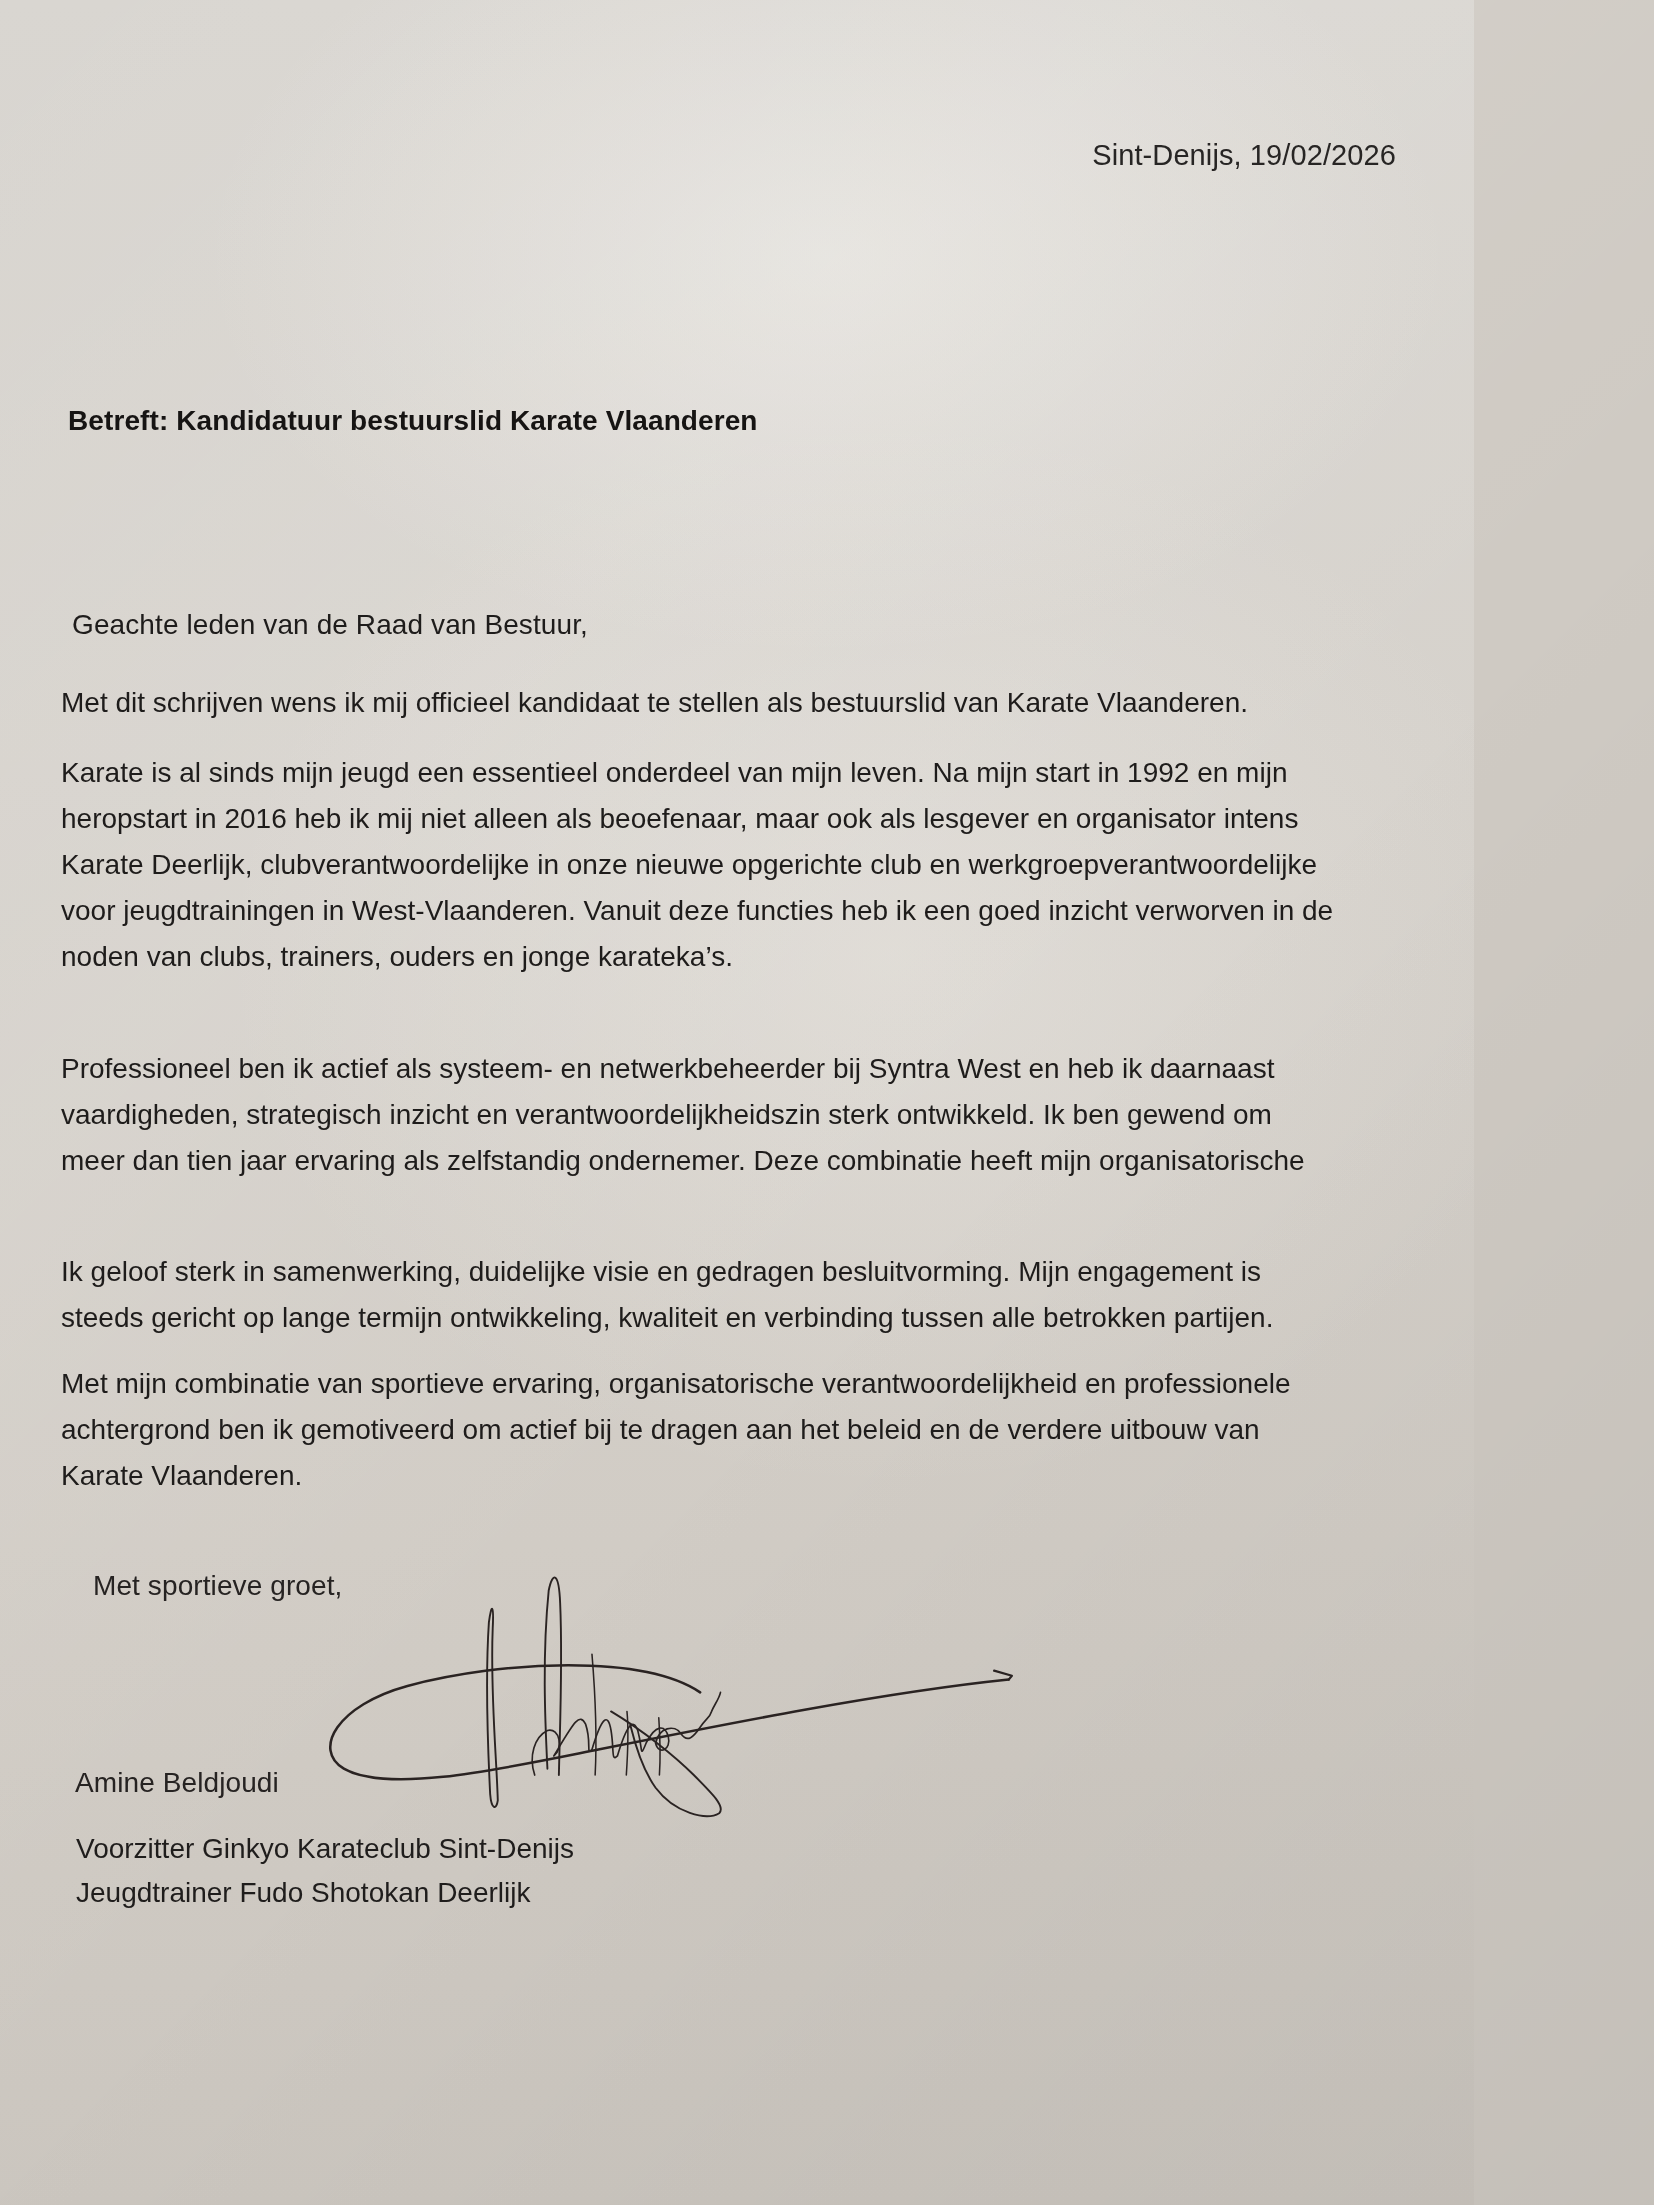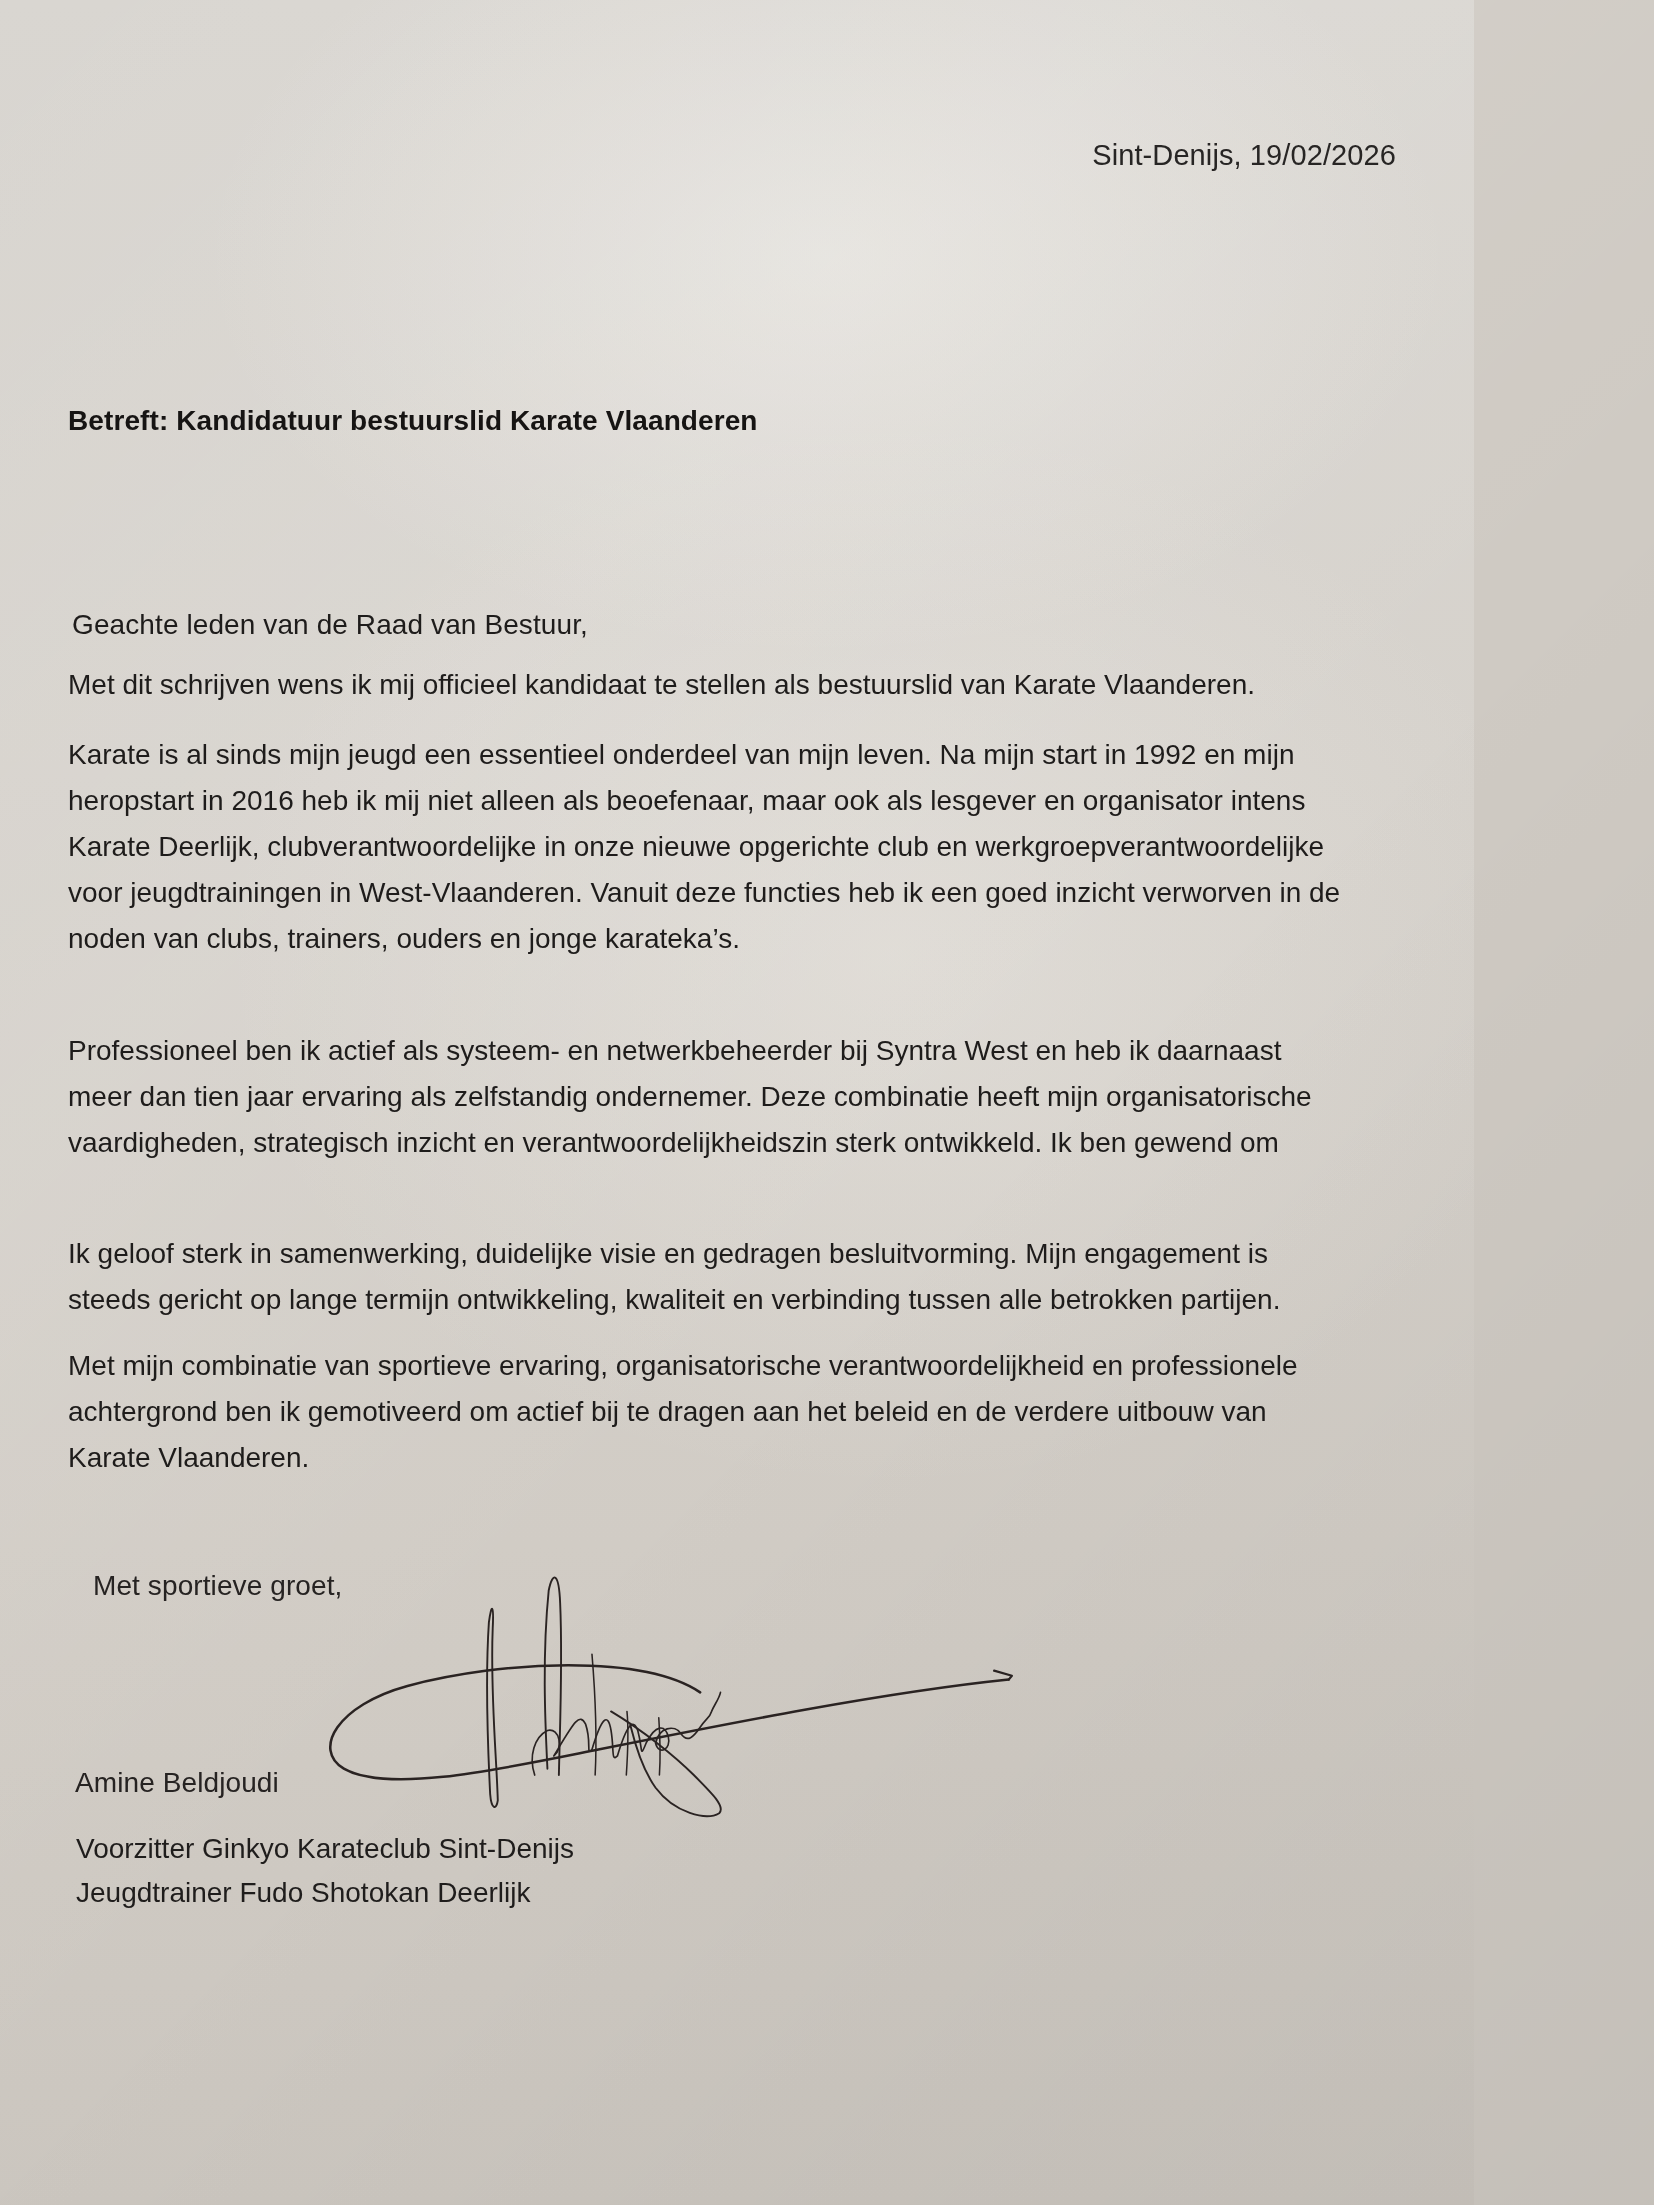--- a/index.html
+++ b/index.html
@@ -47,24 +47,25 @@
     .subject {
       left: 68px;
       top: 407px;
       font-weight: bold;
       font-size: 28px;
       color: #161413;
     }
     .salutation { left: 72px; top: 611px; }
     .para {
       position: absolute;
-      left: 68px;
+      left: 61px;
       width: 1540px;
       font-size: 28px;
       color: #1e1c1b;
+      margin-top: 18px;
     }
     .para .line {
       display: block;
       white-space: nowrap;
       height: 46px;
       line-height: 46px;
     }
     .p1 { top: 662px; }
     .p2 { top: 732px; }
     .p3 { top: 1028px; }
@@ -112,22 +113,22 @@
   <div class="para p2">
     <span class="line">Karate is al sinds mijn jeugd een essentieel onderdeel van mijn leven. Na mijn start in 1992 en mijn</span>
     <span class="line">heropstart in 2016 heb ik mij niet alleen als beoefenaar, maar ook als lesgever en organisator intens</span>
     <span class="line">Karate Deerlijk, clubverantwoordelijke in onze nieuwe opgerichte club en werkgroepverantwoordelijke</span>
     <span class="line">voor jeugdtrainingen in West-Vlaanderen. Vanuit deze functies heb ik een goed inzicht verworven in de</span>
     <span class="line">noden van clubs, trainers, ouders en jonge karateka’s.</span>
   </div>
 
   <div class="para p3">
     <span class="line">Professioneel ben ik actief als systeem- en netwerkbeheerder bij Syntra West en heb ik daarnaast</span>
+    <span class="line">vaardigheden, strategisch inzicht en verantwoordelijkheidszin sterk ontwikkeld. Ik ben gewend om</span>
     <span class="line">meer dan tien jaar ervaring als zelfstandig ondernemer. Deze combinatie heeft mijn organisatorische</span>
-    <span class="line">vaardigheden, strategisch inzicht en verantwoordelijkheidszin sterk ontwikkeld. Ik ben gewend om</span>
   </div>
 
   <div class="para p4">
     <span class="line">Ik geloof sterk in samenwerking, duidelijke visie en gedragen besluitvorming. Mijn engagement is</span>
     <span class="line">steeds gericht op lange termijn ontwikkeling, kwaliteit en verbinding tussen alle betrokken partijen.</span>
   </div>
 
   <div class="para p5">
     <span class="line">Met mijn combinatie van sportieve ervaring, organisatorische verantwoordelijkheid en professionele</span>
     <span class="line">achtergrond ben ik gemotiveerd om actief bij te dragen aan het beleid en de verdere uitbouw van</span>

